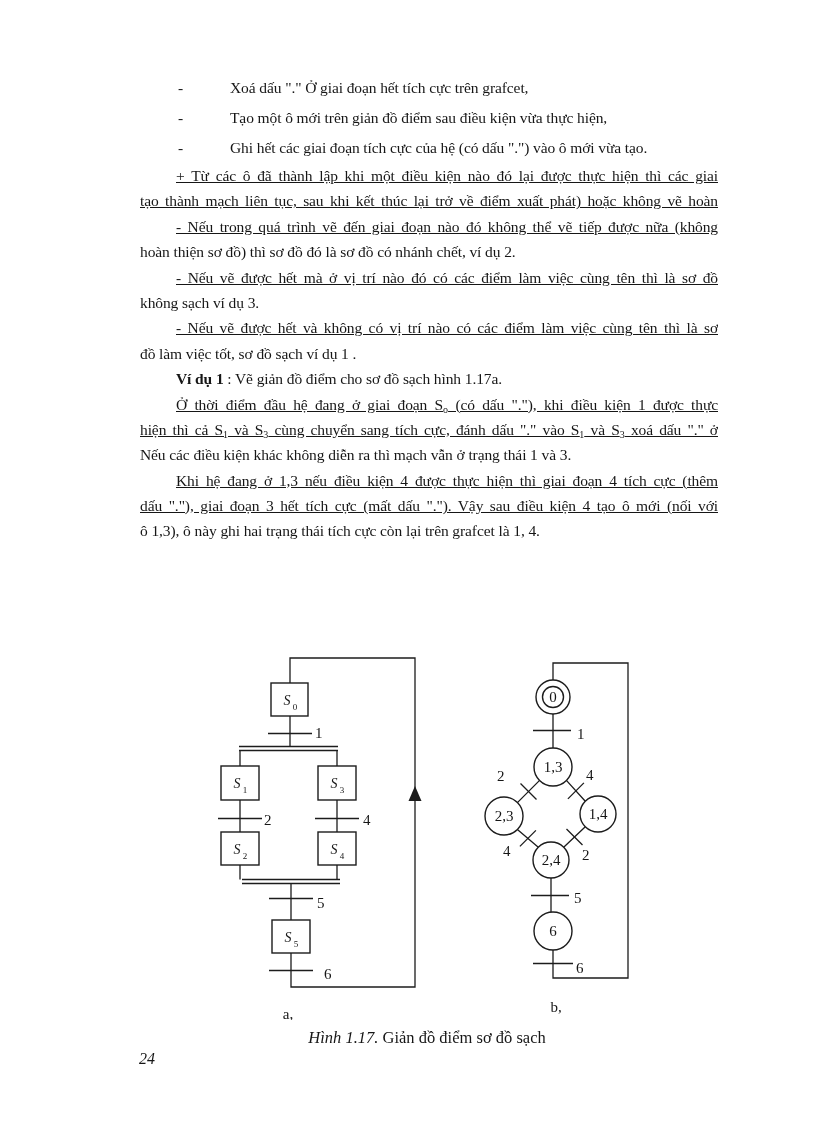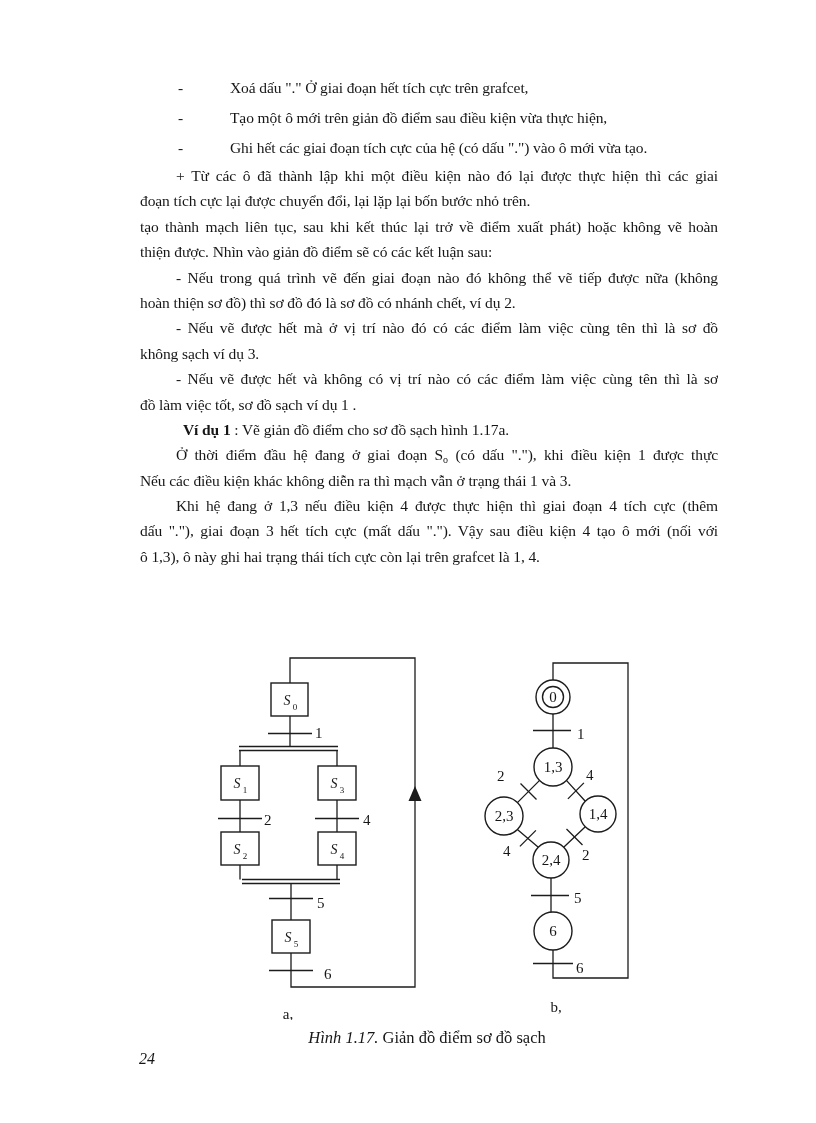--- a/index.html
+++ b/index.html
@@ -8,24 +8,24 @@
     background:#ffffff; overflow:hidden;
     font-family:"Liberation Serif", serif; color:#161616;
   }
   .body-text {
     position:absolute; left:140px; top:73px; width:578px;
     font-size:15.5px; letter-spacing:-0.1px;
   }
   .tl { height:25.4px; line-height:25.4px; white-space:normal; overflow:hidden; }
   .tl.bullet { height:30px; line-height:30px; padding-left:38px; }
   .tl.first, .tl.firstplain { text-indent:36px; }
-  .tl.first, .tl.cont { text-align:justify; text-align-last:justify; }
+  .tl.first, .tl.cont { text-align:justify; text-align-last:justify;text-decoration:underline; }
   .dash { display:inline-block; width:52px; }
   .sg-sub { font-size:10px; vertical-align:-3px; letter-spacing:0; }
-  .sg-b { font-weight:bold;margin-left:7px; }
+  .sg-b { font-weight:bold; }
   .figure { position:absolute; left:180px; top:648px; }
   .figure path, .figure line { stroke:#1c1c1c; stroke-width:1.3; fill:none; }
   .figure rect { stroke:#1c1c1c; stroke-width:1.4; fill:#ffffff; }
   .figure circle { stroke:#1c1c1c; stroke-width:1.4; fill:#ffffff; }
   .figure polygon { fill:#1c1c1c; stroke:none; }
   .figure text { font-family:"Liberation Serif", serif; font-size:15px; fill:#161616; }
   .figure text.sbox { font-style:italic; font-size:14px; text-anchor:middle; }
   .figure text.ssub { font-size:9px; text-anchor:middle; }
   .figure text.node { text-anchor:middle; }
   .figure text.sublabel { text-anchor:middle; font-size:15px; }
@@ -39,31 +39,30 @@
 </head>
 <body>
 
 <div class="page">
 
   <div class="body-text">
       <div class="tl bullet"><span class="dash">-</span><span>Xoá dấu "." Ở giai đoạn hết tích cực trên grafcet,</span></div>
       <div class="tl bullet"><span class="dash">-</span><span>Tạo một ô mới trên giản đồ điểm sau điều kiện vừa thực hiện,</span></div>
       <div class="tl bullet"><span class="dash">-</span><span>Ghi hết các giai đoạn tích cực của hệ (có dấu ".") vào ô mới vừa tạo.</span></div>
       <div class="tl first"><span>+ Từ các ô đã thành lập khi một điều kiện nào đó lại được thực hiện thì các giai</span></div>
-      <div class="tl last"><span>đoạn tích cực lại được chuyển đổi, lại lặp lại bốn bước nhỏ trên.</span></div>
       <div class="tl cont"><span>tạo thành mạch liên tục, sau khi kết thúc lại trở về điểm xuất phát) hoặc không vẽ hoàn</span></div>
-      <div class="tl last"><span>thiện được. Nhìn vào giản đồ điểm sẽ có các kết luận sau:</span></div>
       <div class="tl first"><span>- Nếu trong quá trình vẽ đến giai đoạn nào đó không thể vẽ tiếp được nữa (không</span></div>
       <div class="tl last"><span>hoàn thiện sơ đồ) thì sơ đồ đó là sơ đồ có nhánh chết, ví dụ 2.</span></div>
       <div class="tl first"><span>- Nếu vẽ được hết mà ở vị trí nào đó có các điểm làm việc cùng tên thì là sơ đồ</span></div>
       <div class="tl last"><span>không sạch ví dụ 3.</span></div>
       <div class="tl first"><span>- Nếu vẽ được hết và không có vị trí nào có các điểm làm việc cùng tên thì là sơ</span></div>
       <div class="tl last"><span>đồ làm việc tốt, sơ đồ sạch ví dụ 1 .</span></div>
       <div class="tl firstplain"><span class="sg-b">Ví dụ 1</span><span> : Vẽ giản đồ điểm cho sơ đồ sạch hình 1.17a.</span></div>
       <div class="tl first"><span>Ở thời điểm đầu hệ đang ở giai đoạn S</span><span class="sg-sub">o</span><span> (có dấu "."), khi điều kiện 1 được thực</span></div>
+      <div class="tl cont"><span>hiện thì cả S</span><span class="sg-sub">1</span><span> và S</span><span class="sg-sub">3</span><span> cùng chuyển sang tích cực, đánh dấu "." vào S</span><span class="sg-sub">1</span><span> và S</span><span class="sg-sub">3</span><span> xoá dấu "." ở</span></div>
       <div class="tl last"><span>Nếu các điều kiện khác không diễn ra thì mạch vẫn ở trạng thái 1 và 3.</span></div>
       <div class="tl first"><span>Khi hệ đang ở 1,3 nếu điều kiện 4 được thực hiện thì giai đoạn 4 tích cực (thêm</span></div>
       <div class="tl cont"><span>dấu "."), giai đoạn 3 hết tích cực (mất dấu "."). Vậy sau điều kiện 4 tạo ô mới (nối với</span></div>
       <div class="tl last"><span>ô 1,3), ô này ghi hai trạng thái tích cực còn lại trên grafcet là 1, 4.</span></div>
     </div>
 
   <svg class="figure" width="470" height="372" viewBox="180 648 470 372">
 
     <g>
       <path d="M290,683 V658 H415 V987 H291 V953"></path>

